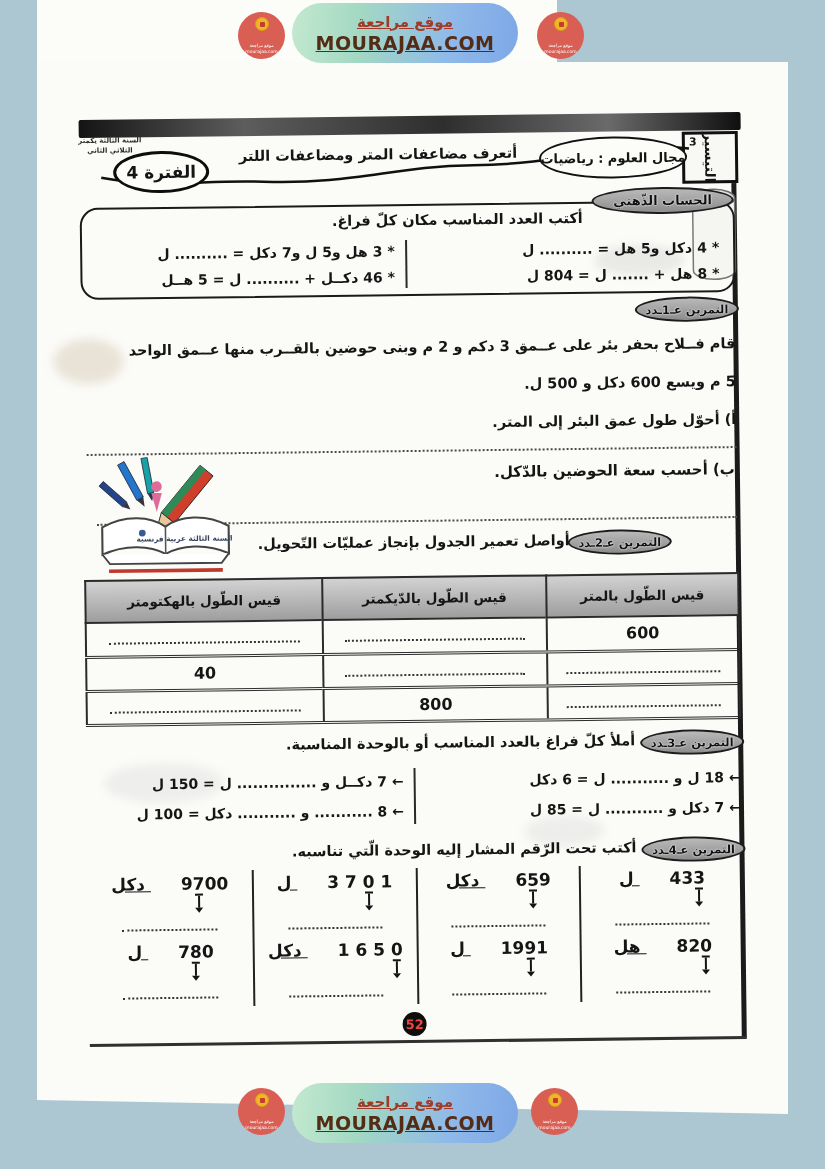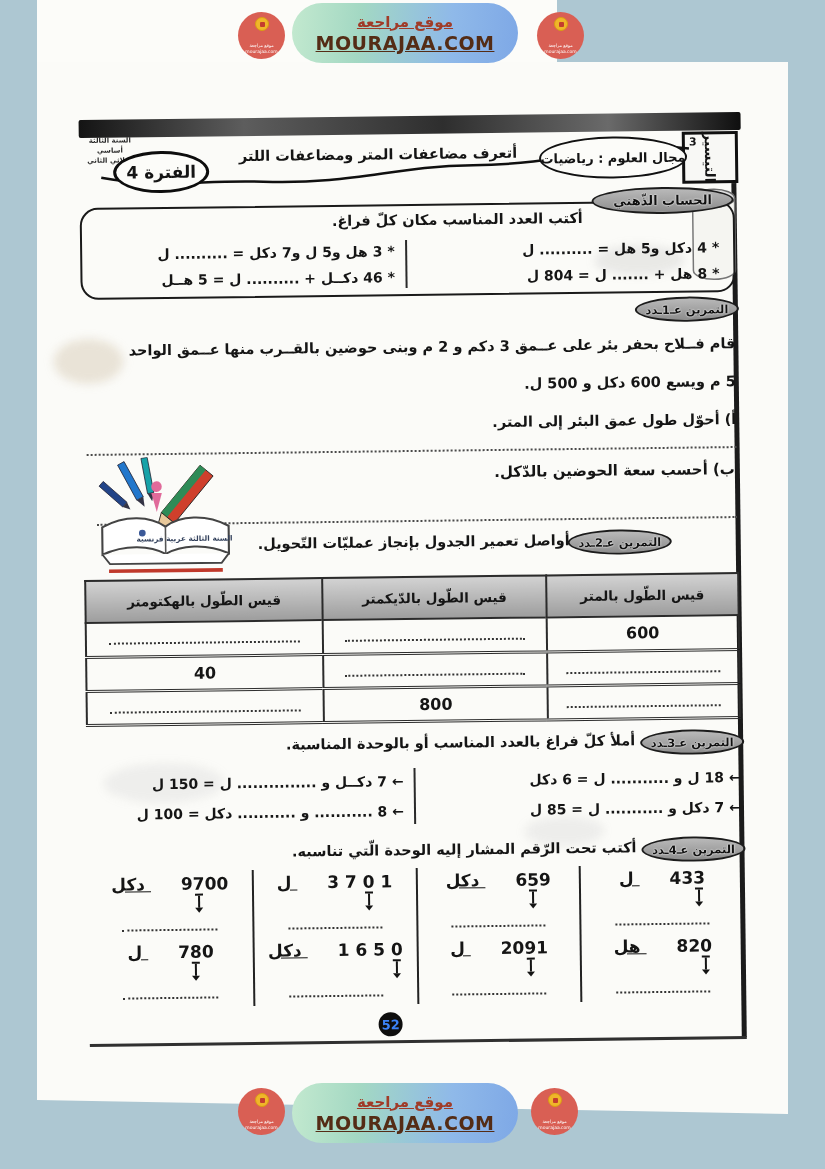--- a/index.html
+++ b/index.html
@@ -98,22 +98,22 @@
   .unit{white-space:pre;text-decoration:underline;}
   .marked{position:relative;display:inline-block;}
   .digit-arrow{position:absolute;top:calc(100% + 2px);left:50%;transform:translateX(-50%);
                width:2px;height:12px;background:#141414;}
   .digit-arrow::before{content:"";position:absolute;top:-2px;left:50%;transform:translateX(-50%);
                width:8px;height:2px;background:#141414;}
   .digit-arrow::after{content:"";position:absolute;top:100%;left:50%;transform:translateX(-50%);
                border:4px solid transparent;border-top:5px solid #141414;}
   .dotline{position:absolute;bottom:8px;left:21%;right:21%;border-bottom:2px dotted #333;}
 
-  .page-num{left:335px;top:950px;width:24px;height:24px;border-radius:50%;background:#0e0e0e;
-            color:#3b82f6;font-weight:bold;font-size:13px;display:flex;align-items:center;justify-content:center;}
+  .page-num{left:359px;top:950px;width:24px;height:24px;border-radius:50%;background:#0e0e0e;
+            color:#ef4444;font-weight:bold;font-size:13px;display:flex;align-items:center;justify-content:center;}
 
   .cyl{left:655px;top:128px;z-index:1;}
   .blob{position:absolute;border-radius:50%;filter:blur(5px);}
   .b1{left:18px;top:273px;width:70px;height:45px;background:rgba(185,165,130,.28);}
   .b2{left:560px;top:186px;width:90px;height:30px;background:rgba(120,120,120,.14);}
   .b3{left:63px;top:698px;width:120px;height:40px;background:rgba(150,150,150,.12);}
   .b4{left:483px;top:756px;width:80px;height:30px;background:rgba(140,140,140,.12);}
 </style>
 </head>
 <body>
@@ -151,21 +151,21 @@
     <div class="abs blob b1"></div>
     <div class="abs blob b2"></div>
     <div class="abs blob b3"></div>
     <div class="abs blob b4"></div>
 
     <div class="abs book-tag">
       <span class="w">التيسير</span>
       <span class="n">3</span>
     </div>
     <div class="abs meta">
-      <div>السنة الثالثة أساسي</div>
+      <div>السنة الثالثة يكمتر</div>
       <div>الثلاثي الثاني</div>
     </div>
     <svg class="abs swoosh" width="600" height="64" viewBox="0 0 600 64">
       <path d="M596 18 C 520 8, 480 32, 380 32 C 300 32, 262 50, 170 46 C 108 43, 70 52, 8 40" fill="none" stroke="#101010" stroke-width="2.5"></path>
     </svg>
     <div class="abs oval subject-oval">مجال العلوم : رياضيات</div>
     <div class="abs main-title">أتعرف مضاعفات المتر ومضاعفات اللتر</div>
     <div class="abs oval period-oval">الفترة 4</div>
 
     <div class="abs exlabel mental-label">الحساب الذّهني</div>
@@ -268,21 +268,21 @@
 
     <div class="abs exlabel ex4-label">التمرين عـ4ـدد</div>
     <div class="abs ex4-instr">أكتب تحت الرّقم المشار إليه الوحدة الّتي تناسبه.</div>
     <div class="abs ex4-grid" id="ex4-grid">
         <div class="e4col">
           <div class="q"><div class="qnum" dir="rtl"><span class="digits" dir="ltr"><span>43</span><span class="marked">3<i class="digit-arrow"></i></span><span></span></span><span class="unit"> ل</span></div><div class="dotline"></div></div>
           <div class="q"><div class="qnum" dir="rtl"><span class="digits" dir="ltr"><span>82</span><span class="marked">0<i class="digit-arrow"></i></span><span></span></span><span class="unit"> هل</span></div><div class="dotline"></div></div>
         </div>
         <div class="e4col">
           <div class="q"><div class="qnum" dir="rtl"><span class="digits" dir="ltr"><span>6</span><span class="marked">5<i class="digit-arrow"></i></span><span>9</span></span><span class="unit"> دكل</span></div><div class="dotline"></div></div>
-          <div class="q"><div class="qnum" dir="rtl"><span class="digits" dir="ltr"><span>20</span><span class="marked">9<i class="digit-arrow"></i></span><span>1</span></span><span class="unit"> ل</span></div><div class="dotline"></div></div>
+          <div class="q"><div class="qnum" dir="rtl"><span class="digits" dir="ltr"><span>19</span><span class="marked">9<i class="digit-arrow"></i></span><span>1</span></span><span class="unit"> ل</span></div><div class="dotline"></div></div>
         </div>
         <div class="e4col">
           <div class="q"><div class="qnum" dir="rtl"><span class="digits" dir="ltr"><span>3 7 </span><span class="marked">0<i class="digit-arrow"></i></span><span> 1</span></span><span class="unit"> ل</span></div><div class="dotline"></div></div>
           <div class="q"><div class="qnum" dir="rtl"><span class="digits" dir="ltr"><span>1 6 5 </span><span class="marked">0<i class="digit-arrow"></i></span><span></span></span><span class="unit"> دكل</span></div><div class="dotline"></div></div>
         </div>
         <div class="e4col">
           <div class="q"><div class="qnum" dir="rtl"><span class="digits" dir="ltr"><span>9</span><span class="marked">7<i class="digit-arrow"></i></span><span>00</span></span><span class="unit"> دكل</span></div><div class="dotline"></div></div>
           <div class="q"><div class="qnum" dir="rtl"><span class="digits" dir="ltr"><span>7</span><span class="marked">8<i class="digit-arrow"></i></span><span>0</span></span><span class="unit"> ل</span></div><div class="dotline"></div></div>
         </div>
       </div>

